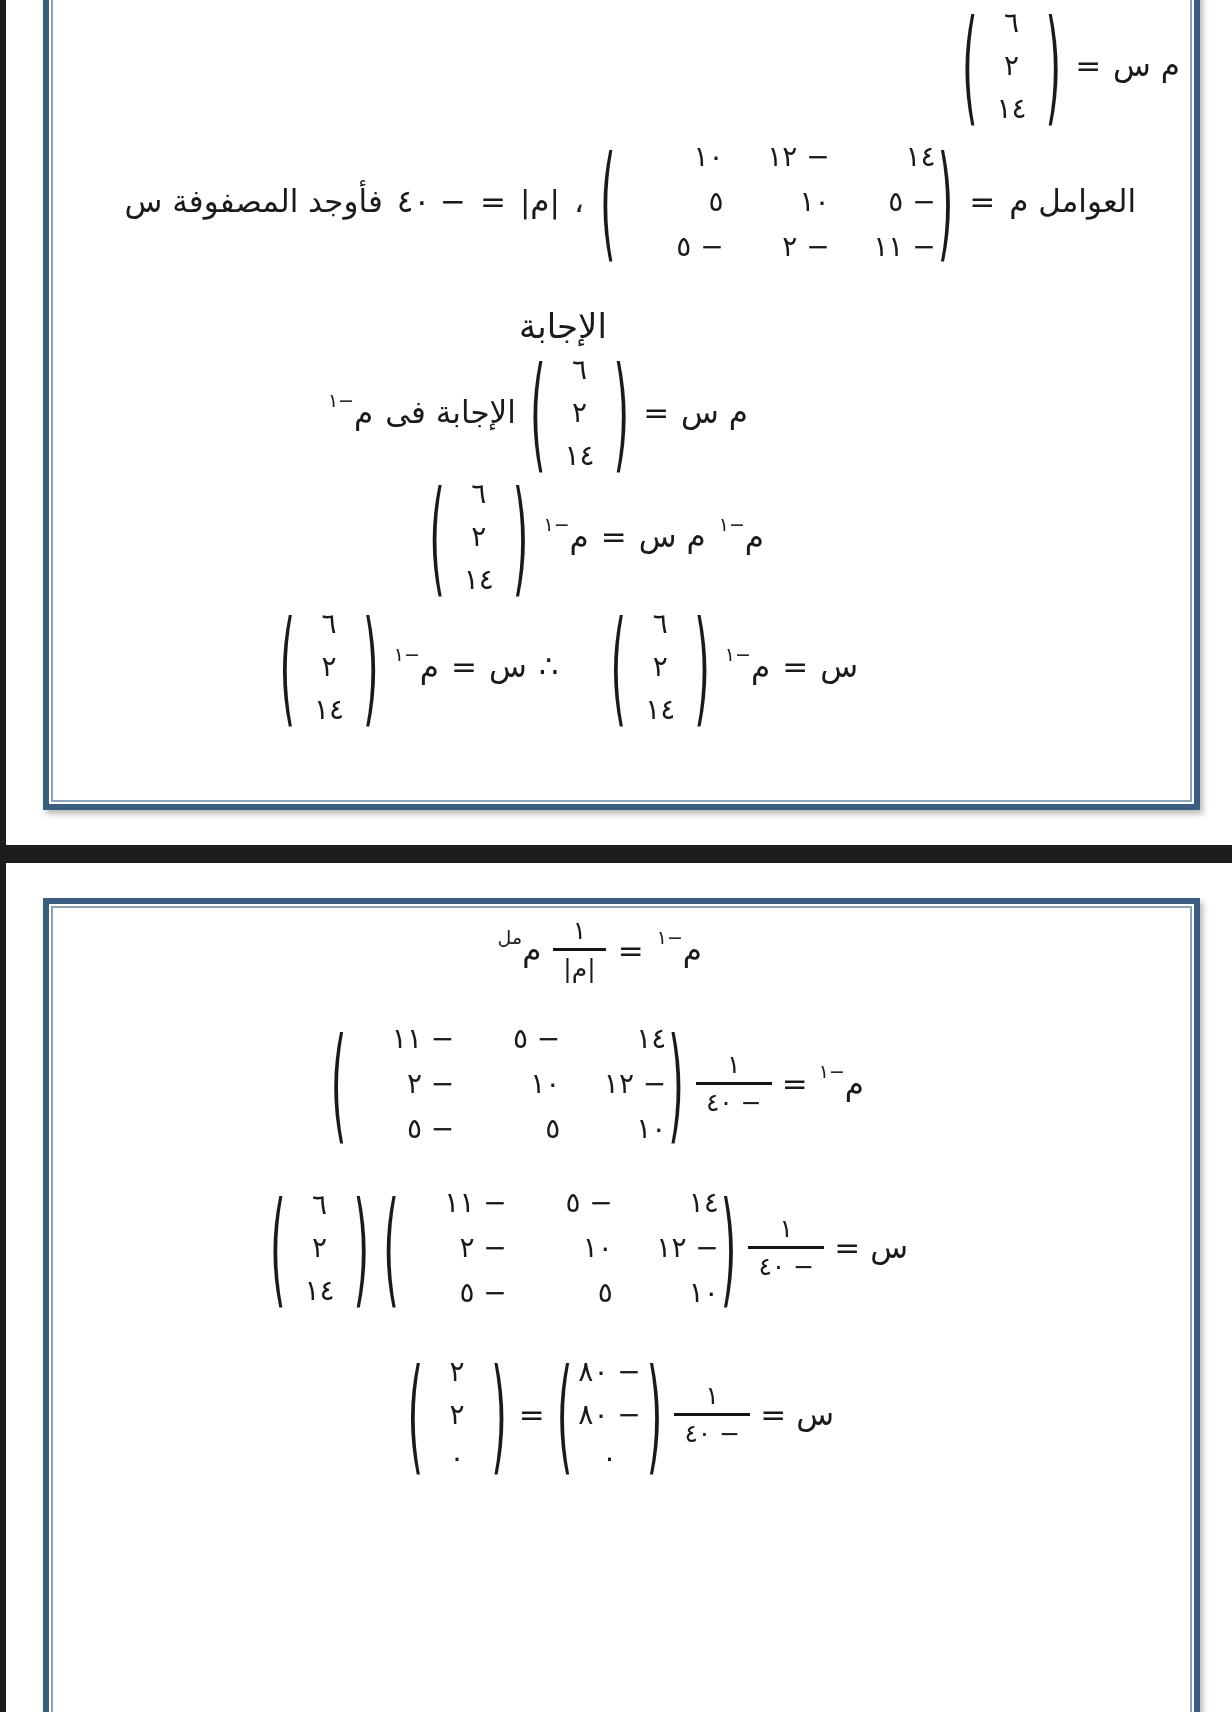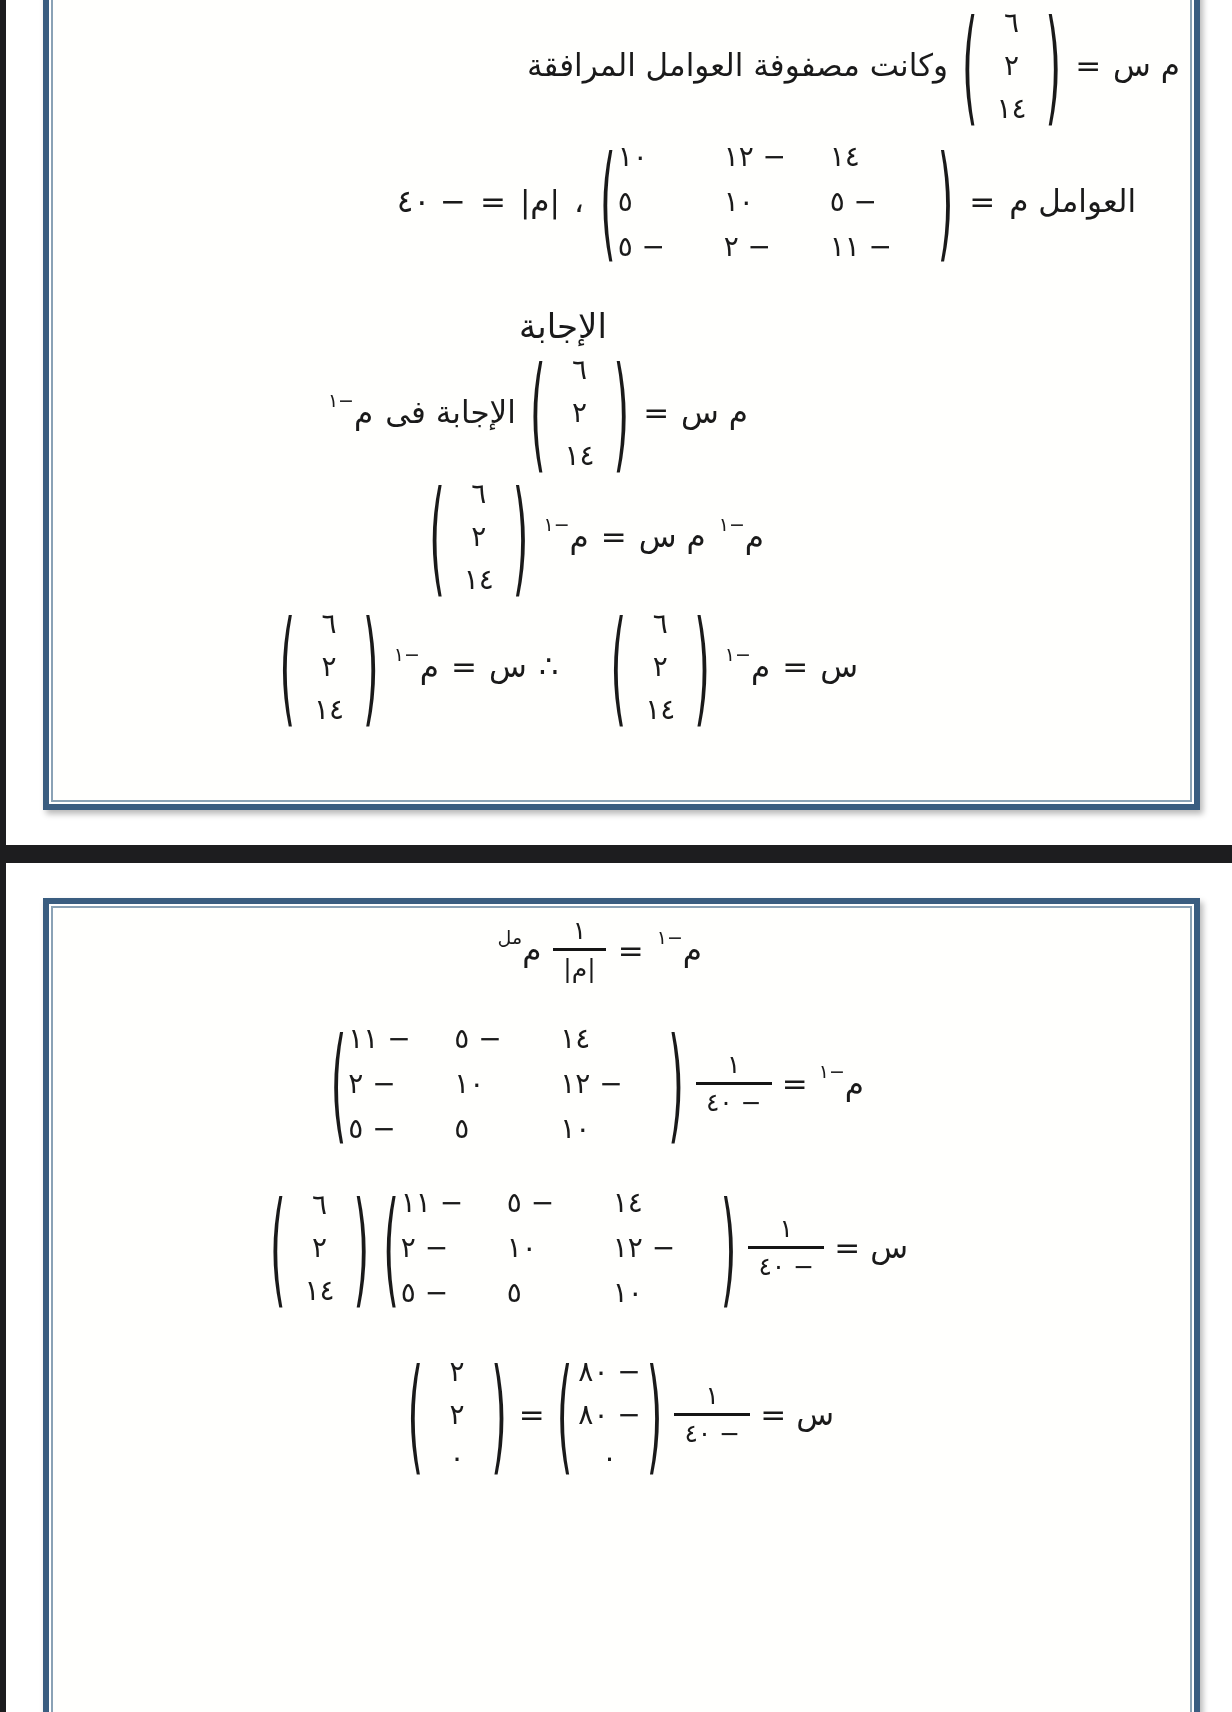--- a/index.html
+++ b/index.html
@@ -23,21 +23,21 @@
     white-space:nowrap;
   }
   .t{font-size:31px;line-height:1.3;}
   .heading{position:absolute;font-size:34px;}
   
   .vec,.mat{display:inline-flex;direction:ltr;align-items:center;}
   .vcol{display:inline-flex;flex-direction:column;}
   .vcell{min-width:56px;height:43px;line-height:43px;text-align:center;font-size:28px;padding:0 4px;}
   .mgrid{display:inline-flex;flex-direction:column;}
   .mr{display:flex;direction:ltr;}
-  .mc{width:106px;height:45px;line-height:45px;text-align:left;font-size:28px;}
+  .mc{width:106px;height:45px;line-height:45px;text-align:right;font-size:28px;}
   .paren{display:inline-block;font-size:40px;line-height:1;transform:scaleY(3.1);margin:0 2px;font-weight:400;}
   
   .frac{display:inline-flex;flex-direction:column;align-items:center;}
   .fn{font-size:25px;line-height:1.2;padding:0 8px 2px;}
   .fd{font-size:25px;line-height:1.2;border-top:3px solid #151515;padding:3px 10px 0;}
   
   .msup{display:inline-flex;direction:rtl;align-items:center;}
   .msup .b{font-size:31px;}
   .msup .sup{font-size:19px;position:relative;top:-13px;margin-left:1px;}
   .spacer{display:inline-block;width:26px;}
@@ -55,21 +55,20 @@
     <span class="t">=</span>
     <span class="vec">
         <span class="paren">(</span>
         <span class="vcol">
           <span class="vcell" dir="ltr">٦</span>
           <span class="vcell" dir="ltr">٢</span>
           <span class="vcell" dir="ltr">١٤</span>
         </span>
         <span class="paren">)</span>
       </span>
-    <span class="t">وكانت مصفوفة العوامل المرافقة</span>
   </div>
 
   <div class="line" style="top:158px;right:58px;gap:14px;">
     <span class="t">العوامل م</span>
     <span class="t">=</span>
     <span class="mat">
         <span class="paren">(</span>
         <span class="mgrid">
           <span class="mr">
             <span class="mc" dir="ltr">١٠</span>
@@ -86,20 +85,21 @@
             <span class="mc" dir="ltr">٢ −</span>
             <span class="mc" dir="ltr">١١ −</span>
           </span>
         </span>
         <span class="paren">)</span>
       </span>
     <span class="t">،</span>
     <span class="t">|م|</span>
     <span class="t">=</span>
     <span class="t" dir="ltr">٤٠ −</span>
+    <span class="t">فأوجد المصفوفة س</span>
   </div>
 
   <div class="heading" style="top:330px;left:470px;">الإجابة</div>
 
   <div class="line" style="top:372px;right:446px;">
     <span class="t">م س</span>
     <span class="t">=</span>
     <span class="vec">
         <span class="paren">(</span>
         <span class="vcol">

